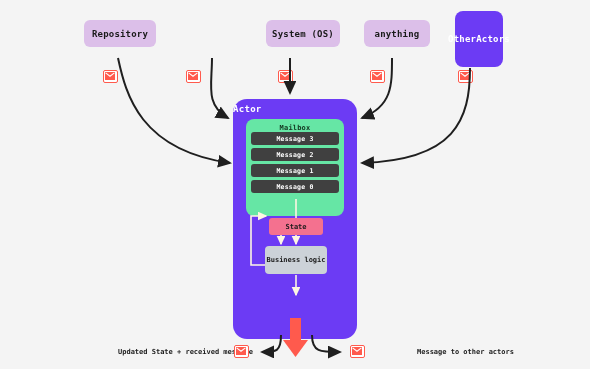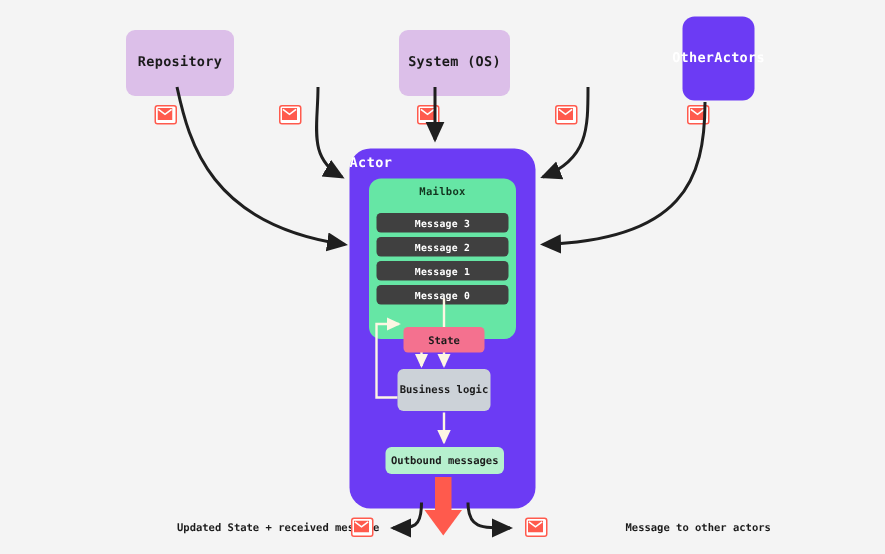--- a/index.html
+++ b/index.html
@@ -7,34 +7,34 @@
     width:590px;height:369px;
     background:#f4f4f4;
     font-family:"DejaVu Sans Mono","Liberation Mono",monospace;
     overflow:hidden;position:relative;
   }
   #stage{position:absolute;inset:0;width:590px;height:369px;}
   svg.layer{position:absolute;left:0;top:0;width:590px;height:369px;pointer-events:none;}
   .node{position:absolute;box-sizing:border-box;display:flex;align-items:center;
         justify-content:center;text-align:center;border-radius:6px;}
   
-  .src{height:44px;font-size:9px;font-weight:700;color:#1b1b1b;letter-spacing:.2px;}
+  .src{height:27px;font-size:9px;font-weight:700;color:#1b1b1b;letter-spacing:.2px;}
   .src.light{background:#dcbfe9;}
   .src.mid{background:#cb86de;}
   .src.strong{background:#6c3bf4;color:#ffffff;line-height:1.35;border-radius:8px;}
   
   #actor{position:absolute;left:233px;top:99px;width:124px;height:240px;
          background:#6c3bf4;border-radius:14px;}
   #actor-title{position:absolute;left:0;top:5px;width:124px;
          color:#ffffff;font-size:9px;font-weight:700;letter-spacing:.3px;}
   
   #mailbox{position:absolute;left:13px;top:20px;width:98px;
            background:#66e6a5;border-radius:8px;padding:4px 5px 6px 5px;box-sizing:border-box;}
   #mailbox-title{text-align:center;font-size:7px;font-weight:700;color:#12351f;
-                 padding:1px 0 10px 0;letter-spacing:.2px;}
+                 padding:1px 0 0 0;letter-spacing:.2px;}
   .msg{background:#404040;border-radius:3px;height:13px;margin-bottom:3px;
        display:flex;align-items:center;justify-content:center;
        font-size:6.5px;font-weight:700;color:#ffffff;letter-spacing:.2px;}
   .msg:last-child{margin-bottom:17px;}
   
   #state{position:absolute;left:36px;top:119px;width:54px;height:17px;
          background:#f4718f;border-radius:3px;font-size:7px;font-weight:700;color:#1b1b1b;}
   #logic{position:absolute;left:32px;top:147px;width:62px;height:28px;
          background:#ccd2d8;border-radius:4px;font-size:7px;font-weight:700;color:#1b1b1b;}
   #outbound{position:absolute;left:24px;top:199px;width:79px;height:18px;
@@ -53,20 +53,23 @@
 
   <div class="node src light" style="left:84px;top:20px;width:72px;">
     <span>Repository</span>
   </div>
 
 
   <div class="node src light" style="left:266px;top:20px;width:74px;">
     <span>System (OS)</span>
   </div>
 
+  <div class="node src light" style="left:364px;top:20px;width:66px;">
+    <span>anything</span>
+  </div>
 
   <div class="node src strong" style="left:455px;top:11px;width:48px;height:56px;flex-direction:row;">
     <span>Other</span>
     <span>Actors</span>
   </div>
 
   <div class="env" style="left:103px;top:70px;">
     <svg width="10" height="8" viewBox="0 0 10 8">
         <path d="M0 0h10v8H0z" fill="#ff5a4d"></path>
         <path d="M0.6 0.9L5 4.2 9.4 0.9" stroke="#ffffff" stroke-width="1.1" fill="none"></path>
@@ -139,23 +142,20 @@
 
       <path d="M63,176 L63,196" fill="none" stroke="#fdf6e3" stroke-width="1.6" marker-end="url(#ahs)"></path>
     </svg>
 
     <div class="node" id="state">
       <span>State</span>
     </div>
     <div class="node" id="logic">
       <span>Business logic</span>
     </div>
-    <div class="node" id="outbound">
-      <span>Outbound messages</span>
-    </div>
   </div>
 
   <svg class="layer">
 
     <g>
       <rect x="290" y="318" width="11" height="25" fill="#ff5a4d"></rect>
       <path d="M283,340 L308,340 L295.5,357 z" fill="#ff5a4d"></path>
     </g>
 
     <path d="M281,335 C281,352 276,352 262,352" fill="none" stroke="#1f1f1f" stroke-width="2" marker-end="url(#ah)"></path>

